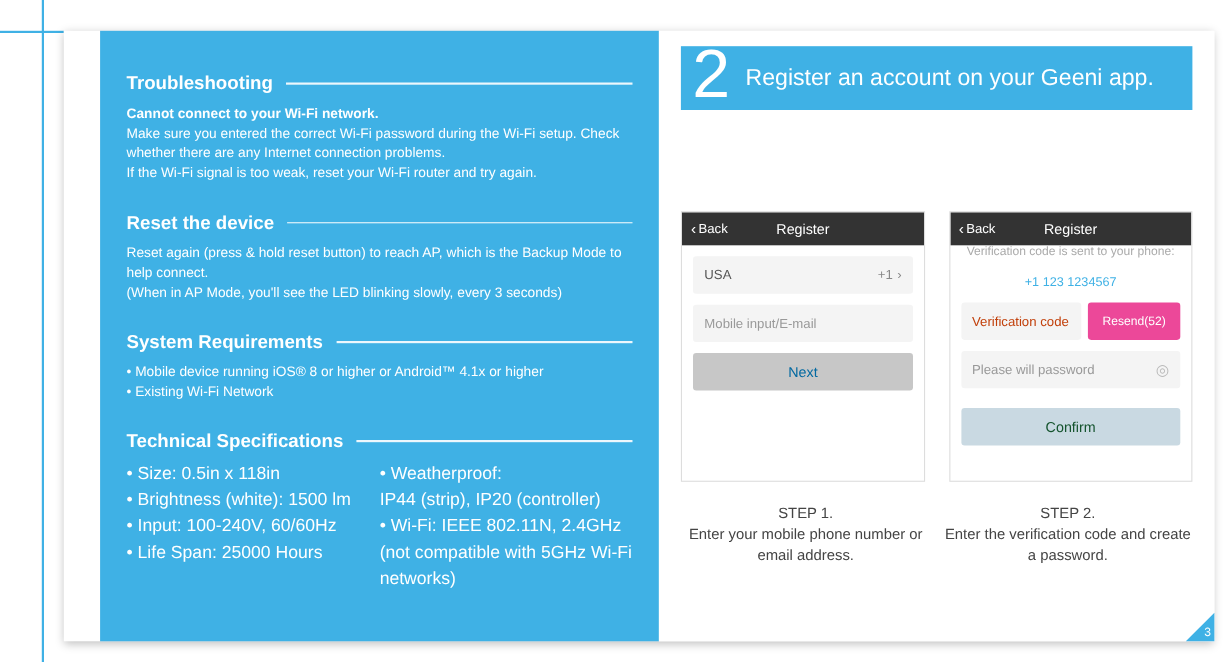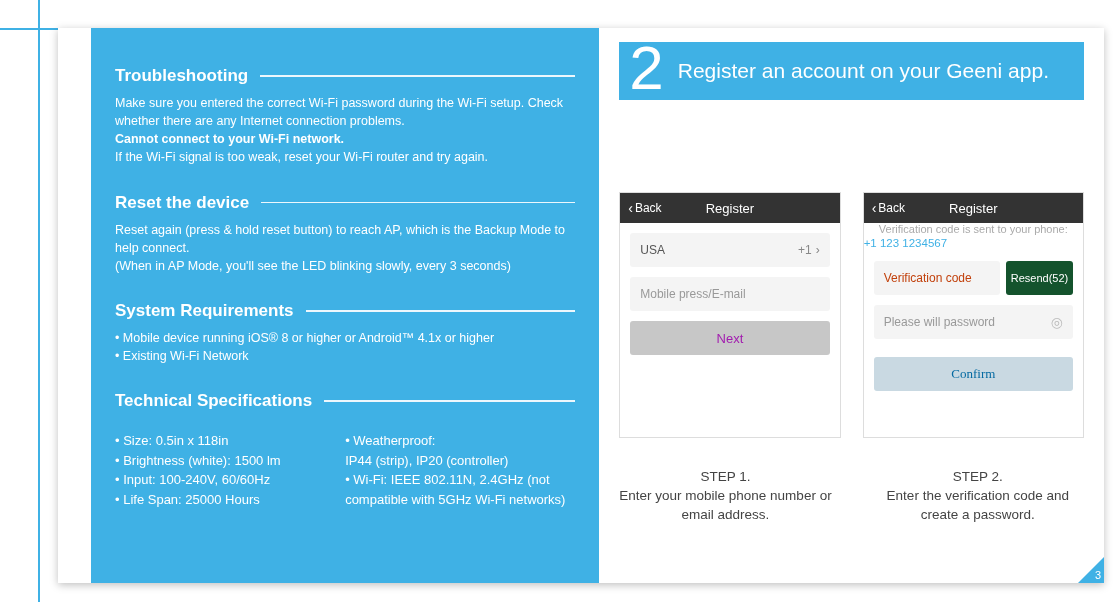--- a/index.html
+++ b/index.html
@@ -14,48 +14,48 @@
 
   .sec-head { display:flex; align-items:center; margin-bottom:8px; }
   .sec-head h2 { font-size:17px; font-weight:bold; white-space:nowrap; margin-right:12px; }
   .sec-head .dash { flex:1; height:1.5px; background:rgba(255,255,255,0.9); }
 
   .body-text { font-size:12.5px; line-height:1.45; font-weight:400; }
   .bold { font-weight:bold; }
   .sec { margin-bottom:26px; }
 
   .spec-cols { display:flex; }
-  .spec-col { width:50%; font-size:13px; line-height:1.5;margin-top:12px; }
+  .spec-col { width:50%; font-size:16px; line-height:1.5; }
 
   
   .bigstep { position:absolute; left:20px; top:14px; right:20px; height:58px; background:#3fb1e5; color:#fff; display:flex; align-items:center; }
   .bigstep .num { font-size:62px; font-weight:400; line-height:1; margin-left:10px; margin-top:-6px; }
   .bigstep .txt { font-size:21px; margin-left:14px; }
 
   .screens { position:absolute; top:164px; left:20px; right:20px; display:flex; gap:22px; }
   .phone { width:230px; height:246px; background:#fff; border:1px solid #ddd; font-size:11px; color:#888; overflow:hidden; }
   .p-header { height:30px; background:#333; color:#fff; display:flex; align-items:center; position:relative; }
   .p-back { position:absolute; left:8px; display:flex; align-items:center; font-size:12px; color:#fff; cursor:pointer; }
   .p-back .chv { font-size:14px; margin-right:2px; }
   .p-title { margin:0 auto; font-size:13px; }
 
   .p-row { height:34px; margin:10px 10px 0 10px; background:#f4f4f4; border-radius:3px; display:flex; align-items:center; padding:0 10px; font-size:12px; color:#999; justify-content:space-between;text-align:center; }
   .p-row.dark-t { color:#555; }
-  .p-btn { height:34px; margin:10px 10px 0 10px; background:#c7c7c7; color:#a21caf; border-radius:3px; display:flex; align-items:center; justify-content:center; font-size:13px; }
-  .p-btn.confirm { background:#c9d9e2; color:#0369a1;font-family:Liberation Serif, serif; }
+  .p-btn { height:34px; margin:10px 10px 0 10px; background:#c7c7c7; color:#0369a1; border-radius:3px; display:flex; align-items:center; justify-content:center; font-size:13px; }
+  .p-btn.confirm { background:#c9d9e2; color:#14532d; }
 
   .p-note { text-align:center; font-size:11px; color:#aaa; }
-  .p-phone-num { font-size:11.5px; color:#3fb1e5; margin-top:2px; }
+  .p-phone-num { text-align:center; font-size:11.5px; color:#3fb1e5; margin-top:16px; }
 
   .p-ver-row { height:34px; margin:12px 10px 0 10px; display:flex; gap:6px; }
   .p-ver-input { flex:1; background:#f4f4f4; border-radius:3px; display:flex; align-items:center; padding:0 10px; color:#c2410c; font-size:12px;}
-  .p-resend { width:67px; background:#14532d; color:#fff; border-radius:3px; display:flex; align-items:center; justify-content:center; font-size:11px; }
+  .p-resend { width:84px; background:#ec4899; color:#fff; border-radius:3px; display:flex; align-items:center; justify-content:center; font-size:11px; }
   .p-eye { color:#bbb; font-size:14px; }
 
-  .captions { position:absolute; top:440px; left:20px; right:20px; display:flex; gap:40px; }
+  .captions { position:absolute; top:430px; left:20px; right:20px; display:flex; gap:12px; }
   .cap { width:230px; text-align:center; font-size:13.5px; color:#444; line-height:1.4; }
   .cap .step-lbl { display:block; }
 
   .corner { position:absolute; right:0; bottom:0; width:0; height:0; border-left:26px solid transparent; border-bottom:26px solid #3fb1e5; }
   .corner-num { position:absolute; right:3px; bottom:2px; color:#fff; font-size:11px; z-index:3; }
 
 </style>
 </head>
 <body>
 
@@ -64,22 +64,22 @@
 
 <div class="booklet">
 
   <div class="leftpage">
 
     <div class="sec">
       <div class="sec-head">
         <h2>Troubleshooting</h2>
         <div class="dash"></div>
       </div>
+      <div class="body-text bold">Cannot connect to your Wi-Fi network.</div>
       <div class="body-text">Make sure you entered the correct Wi-Fi password during the Wi-Fi setup. Check whether there are any Internet connection problems.</div>
-      <div class="body-text bold">Cannot connect to your Wi-Fi network.</div>
       <div class="body-text">If the Wi-Fi signal is too weak, reset your Wi-Fi router and try again.</div>
     </div>
 
     <div class="sec">
       <div class="sec-head">
         <h2>Reset the device</h2>
         <div class="dash"></div>
       </div>
       <div class="body-text">Reset again (press &amp; hold reset button) to reach AP, which is the Backup Mode to help connect.</div>
       <div class="body-text">(When in AP Mode, you'll see the LED blinking slowly, every 3 seconds)</div>
@@ -134,21 +134,21 @@
           <div class="p-title">Register</div>
         </div>
         <div class="p-row dark-t">
           <span>USA</span>
           <span style="display:flex;align-items:center;gap:4px;color:#888;">
             <span>+1</span>
             <span>›</span>
           </span>
         </div>
         <div class="p-row">
-          <span>Mobile press/E-mail</span>
+          <span>Mobile input/E-mail</span>
         </div>
         <div class="p-btn">
           <span>Next</span>
         </div>
       </div>
 
       <div class="phone">
         <div class="p-header">
           <div class="p-back">
             <span class="chv">‹</span>

